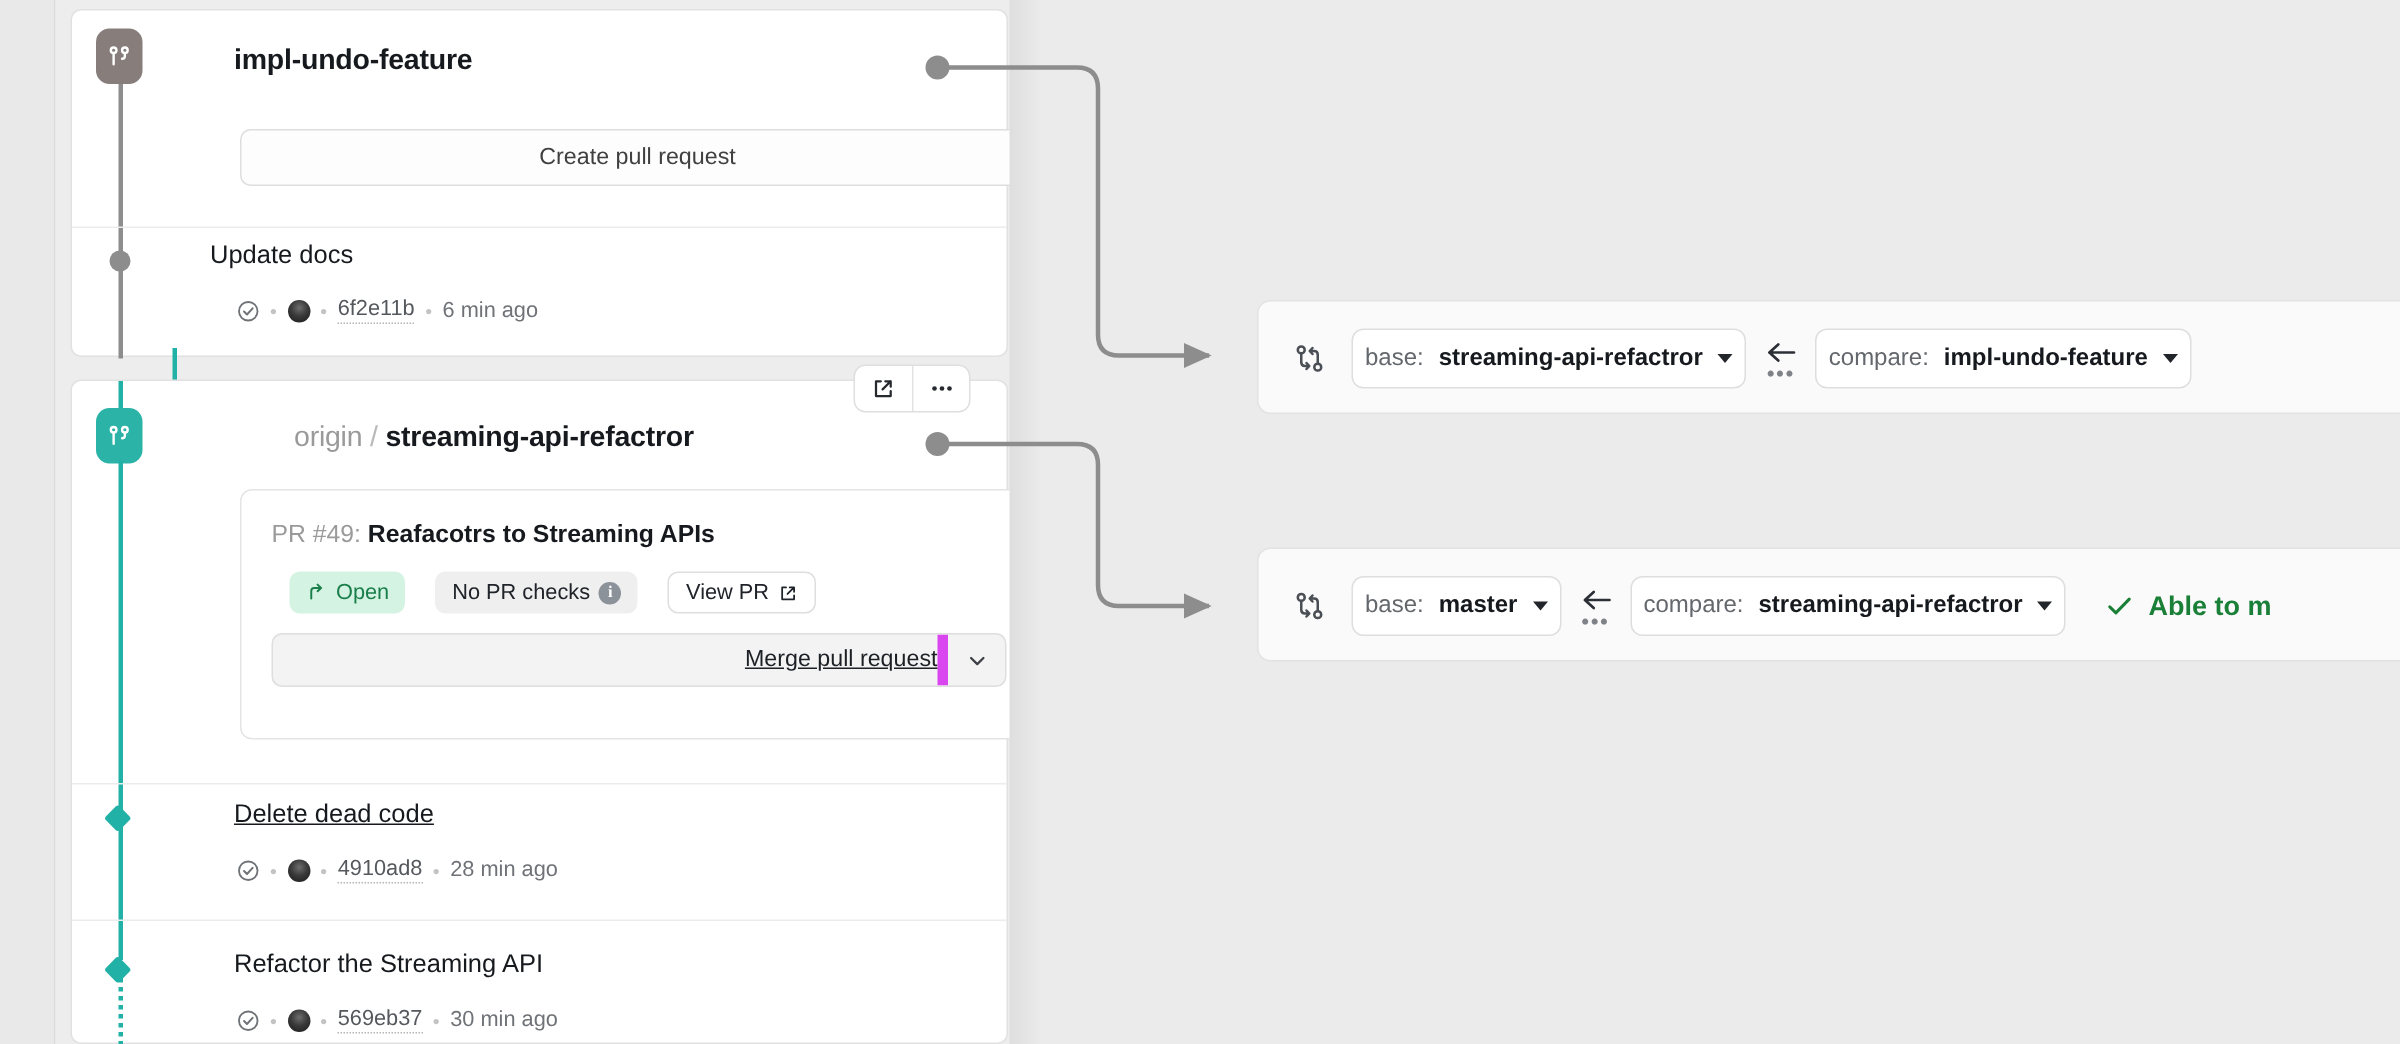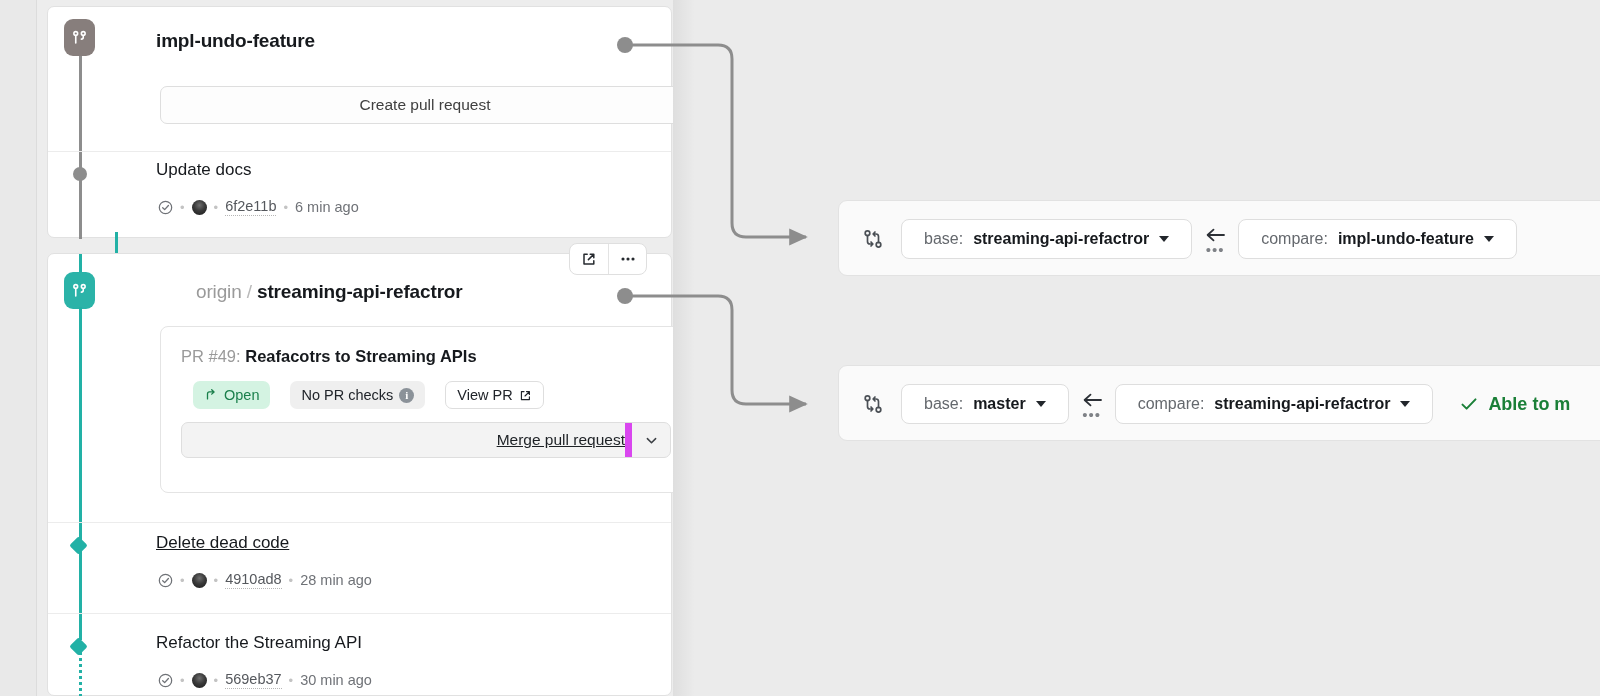--- a/index.html
+++ b/index.html
@@ -221,21 +221,21 @@
   .cmp-card.cmp-2 { top: 365px; }
 
   .cmp-inner {
     position: absolute; left: 18px; top: 0; height: 76px;
     display: flex; align-items: center; gap: 0;
   }
   .cmp-icon { width: 32px; display: flex; align-items: center; justify-content: center; margin-right: 12px; }
 
   .select {
     display: flex; align-items: center; gap: 10px;
-    height: 40px; padding: 0 22px;
+    height: 40px; padding: 0 8px;
     background: #ffffff;
     border: 1px solid #dedede; border-radius: 8px;
     font-size: 16px; color: #20242a;
     white-space: nowrap;
     cursor: pointer;
     justify-content: flex-end;
   }
   .select .lbl-dim { color: #64686d; font-weight: normal; }
   .select .lbl-strong { font-weight: bold; color: #16191d; }
   .caret {
@@ -288,21 +288,21 @@
       <div class="branch-title" style="left:108px; top:23px;">
         <span>impl-undo-feature</span>
       </div>
 
       <div class="btn btn-create-pr">
         <span>Create pull request</span>
       </div>
 
       <div class="card-divider" style="position:absolute; left:0; top:144px; width:100%;"></div>
 
-      <div class="commit-title" style="left:108px; top:153px;">
+      <div class="commit-title" style="left:92px; top:153px;">
         <span>Update docs</span>
       </div>
       <div class="commit-meta" style="left:110px; top:191px;">
         <svg width="15" height="15" viewBox="0 0 16 16">
           <circle cx="8" cy="8" r="6.6" fill="none" stroke="#6f7277" stroke-width="1.3"></circle>
           <path d="M5 8.2 L7.1 10.3 L11.1 5.9" fill="none" stroke="#6f7277" stroke-width="1.4" stroke-linecap="round" stroke-linejoin="round"></path>
         </svg>
         <span class="meta-sep">•</span>
         <span class="avatar"></span>
         <span class="meta-sep">•</span>

